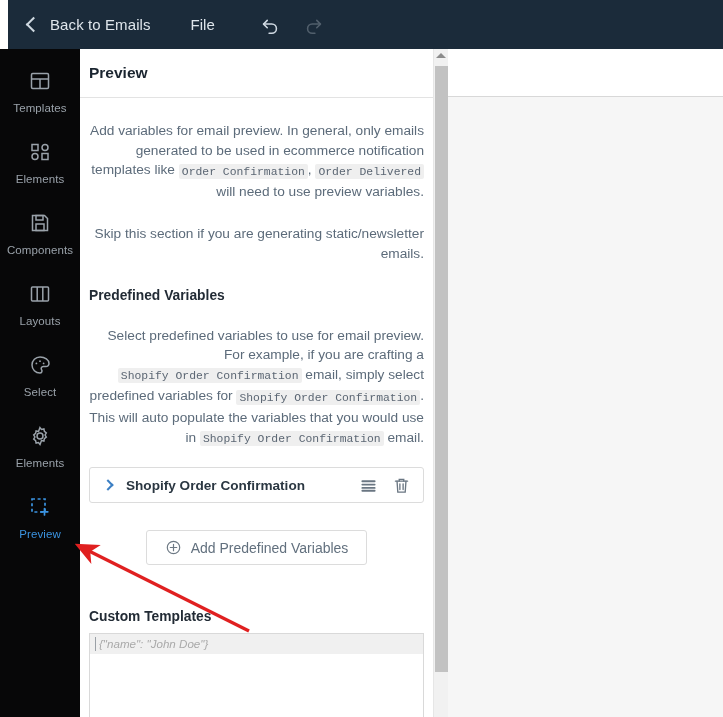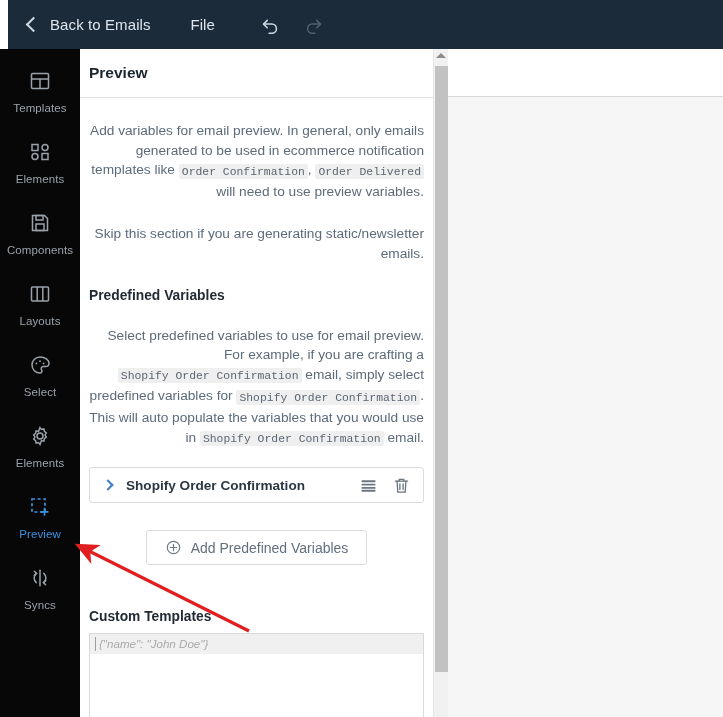--- a/index.html
+++ b/index.html
@@ -332,32 +332,20 @@
     <div class="rail-item active">
       <span class="rail-icon">
         <svg width="24" height="24" viewBox="0 0 24 24" fill="none" stroke="#3b93e0" stroke-width="1.7">
           <rect x="4" y="4" width="13" height="13" stroke-dasharray="3 2.6"></rect>
           <path d="M16.5 13.5 V20 M13.2 16.8 H19.8" stroke-linecap="round"></path>
         </svg>
       </span>
       <span class="rail-label">Preview</span>
     </div>
 
-    <div class="rail-item">
-      <span class="rail-icon">
-        <svg width="24" height="24" viewBox="0 0 24 24" fill="none" stroke="#9aa2aa" stroke-width="1.5" stroke-linecap="round">
-          <path d="M8.3 7.4a6 6 0 0 0 0 9.2"></path>
-          <path d="M15.7 16.6a6 6 0 0 0 0-9.2"></path>
-          <path d="M6.4 5.2 L8.6 7.5 L6.3 9.4"></path>
-          <path d="M17.6 18.8 L15.4 16.5 L17.7 14.6"></path>
-          <path d="M12 4.2 V19.8"></path>
-        </svg>
-      </span>
-      <span class="rail-label">Syncs</span>
-    </div>
 
   </div>
 
   <div class="panel">
 
     <div class="panel-head">
       <span class="panel-title">Preview</span>
     </div>
 
     <div class="panel-body">

